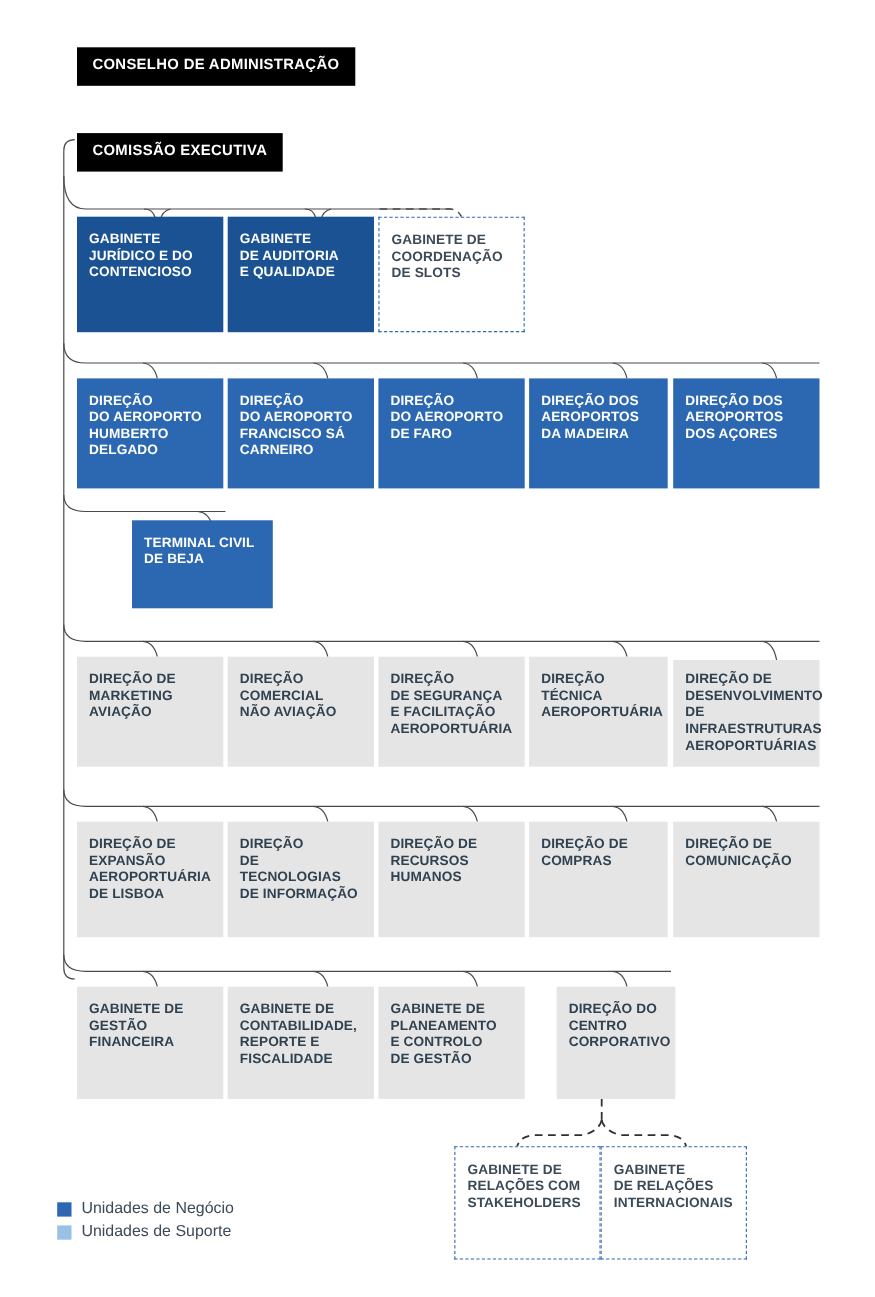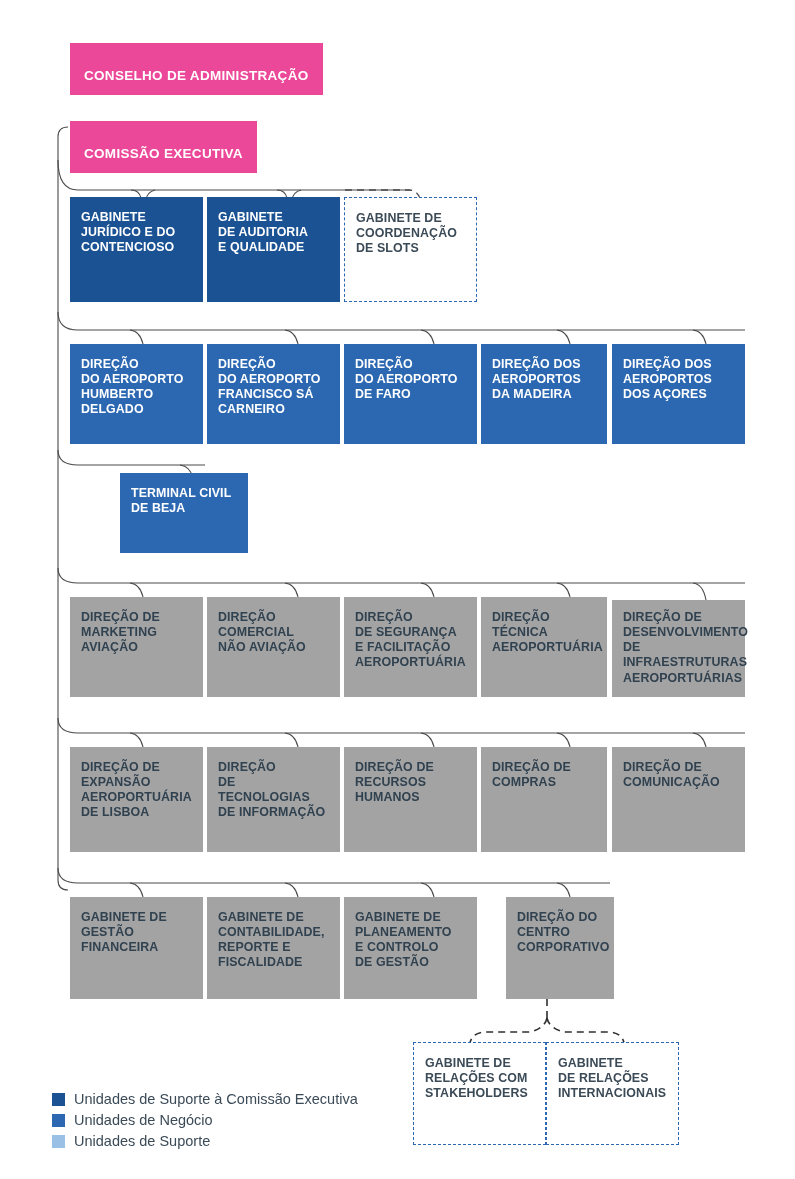--- a/index.html
+++ b/index.html
@@ -24,42 +24,42 @@
     width: 795px; height: 1179px;
     pointer-events: none;
   }
   .node {
     position: absolute;
     padding: 13px 11px 24px 11px;
     line-height: 1.22;
     letter-spacing: 0.1px;
   }
   .hdr {
-    background: #ec4899;
+    background: #000000;
     color: #ffffff;
     font-weight: bold;
     font-size: 13.5px;
-    padding: 25px 14px 11px 14px;
+    padding: 8px 14px 11px 14px;
     letter-spacing: 0.3px;
     white-space: nowrap;
   }
   .dark {
     background: #1a5293;
     color: #ffffff;
     font-weight: bold;
     font-size: 12.4px;
   }
   .mid {
     background: #2c68b2;
     color: #ffffff;
     font-weight: bold;
     font-size: 12.4px;
   }
   .light {
-    background: #a3a3a3;
+    background: #e5e5e5;
     color: #30414f;
     font-weight: bold;
     font-size: 12.4px;
   }
   .dashed {
     background: #ffffff;
     color: #3b4a57;
     font-weight: bold;
     font-size: 12.4px;
     border: 1.6px dashed #2c68b2;
@@ -286,24 +286,20 @@
 RELAÇÕES COM
 STAKEHOLDERS</span>
   </div>
   <div class="node dashed" style="left:546px; top:1042px; width:133px; height:103px;">
     <span class="nodetext">GABINETE
 DE RELAÇÕES
 INTERNACIONAIS</span>
   </div>
 
   <div id="legend">
-    <div class="legend-row">
-      <span class="swatch" style="background:#1a5293;"></span>
-      <span class="legend-label">Unidades de Suporte à Comissão Executiva</span>
-    </div>
     <div class="legend-row">
       <span class="swatch" style="background:#2c68b2;"></span>
       <span class="legend-label">Unidades de Negócio</span>
     </div>
     <div class="legend-row">
       <span class="swatch" style="background:#9bc0e5;"></span>
       <span class="legend-label">Unidades de Suporte</span>
     </div>
   </div>
 

